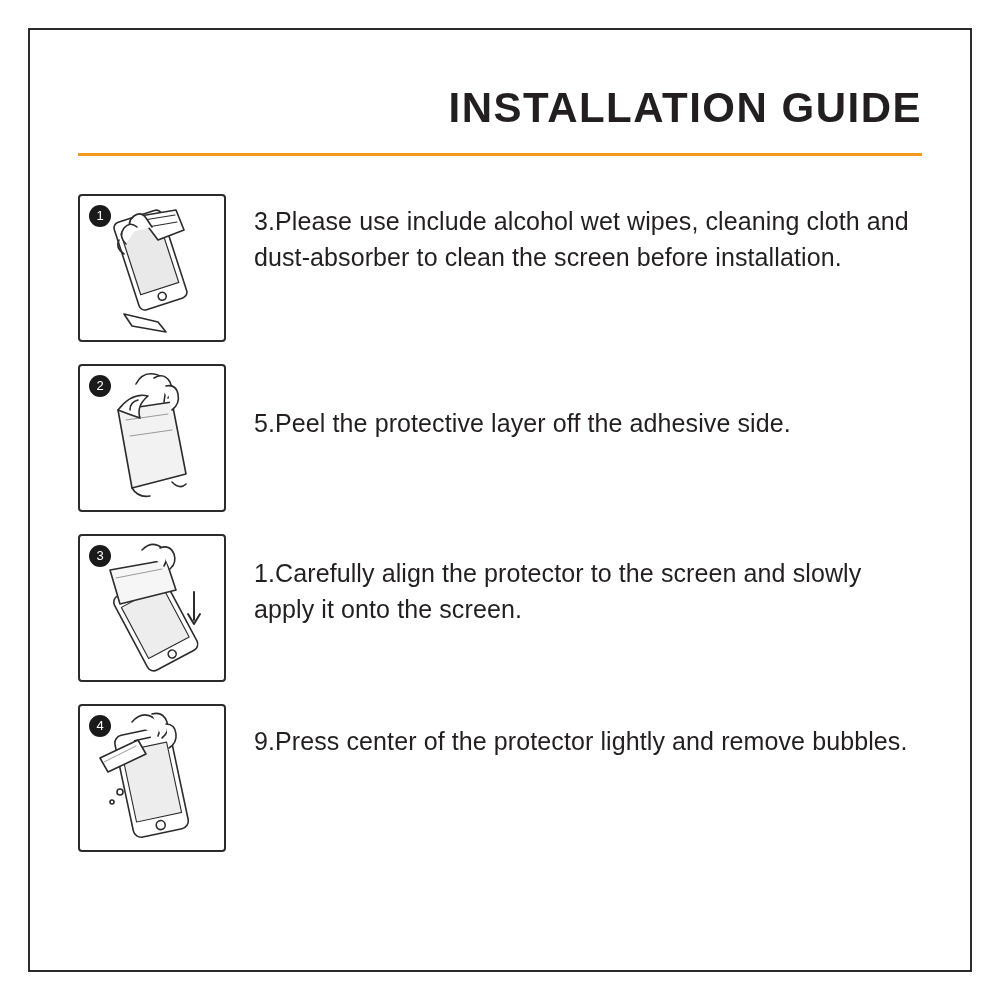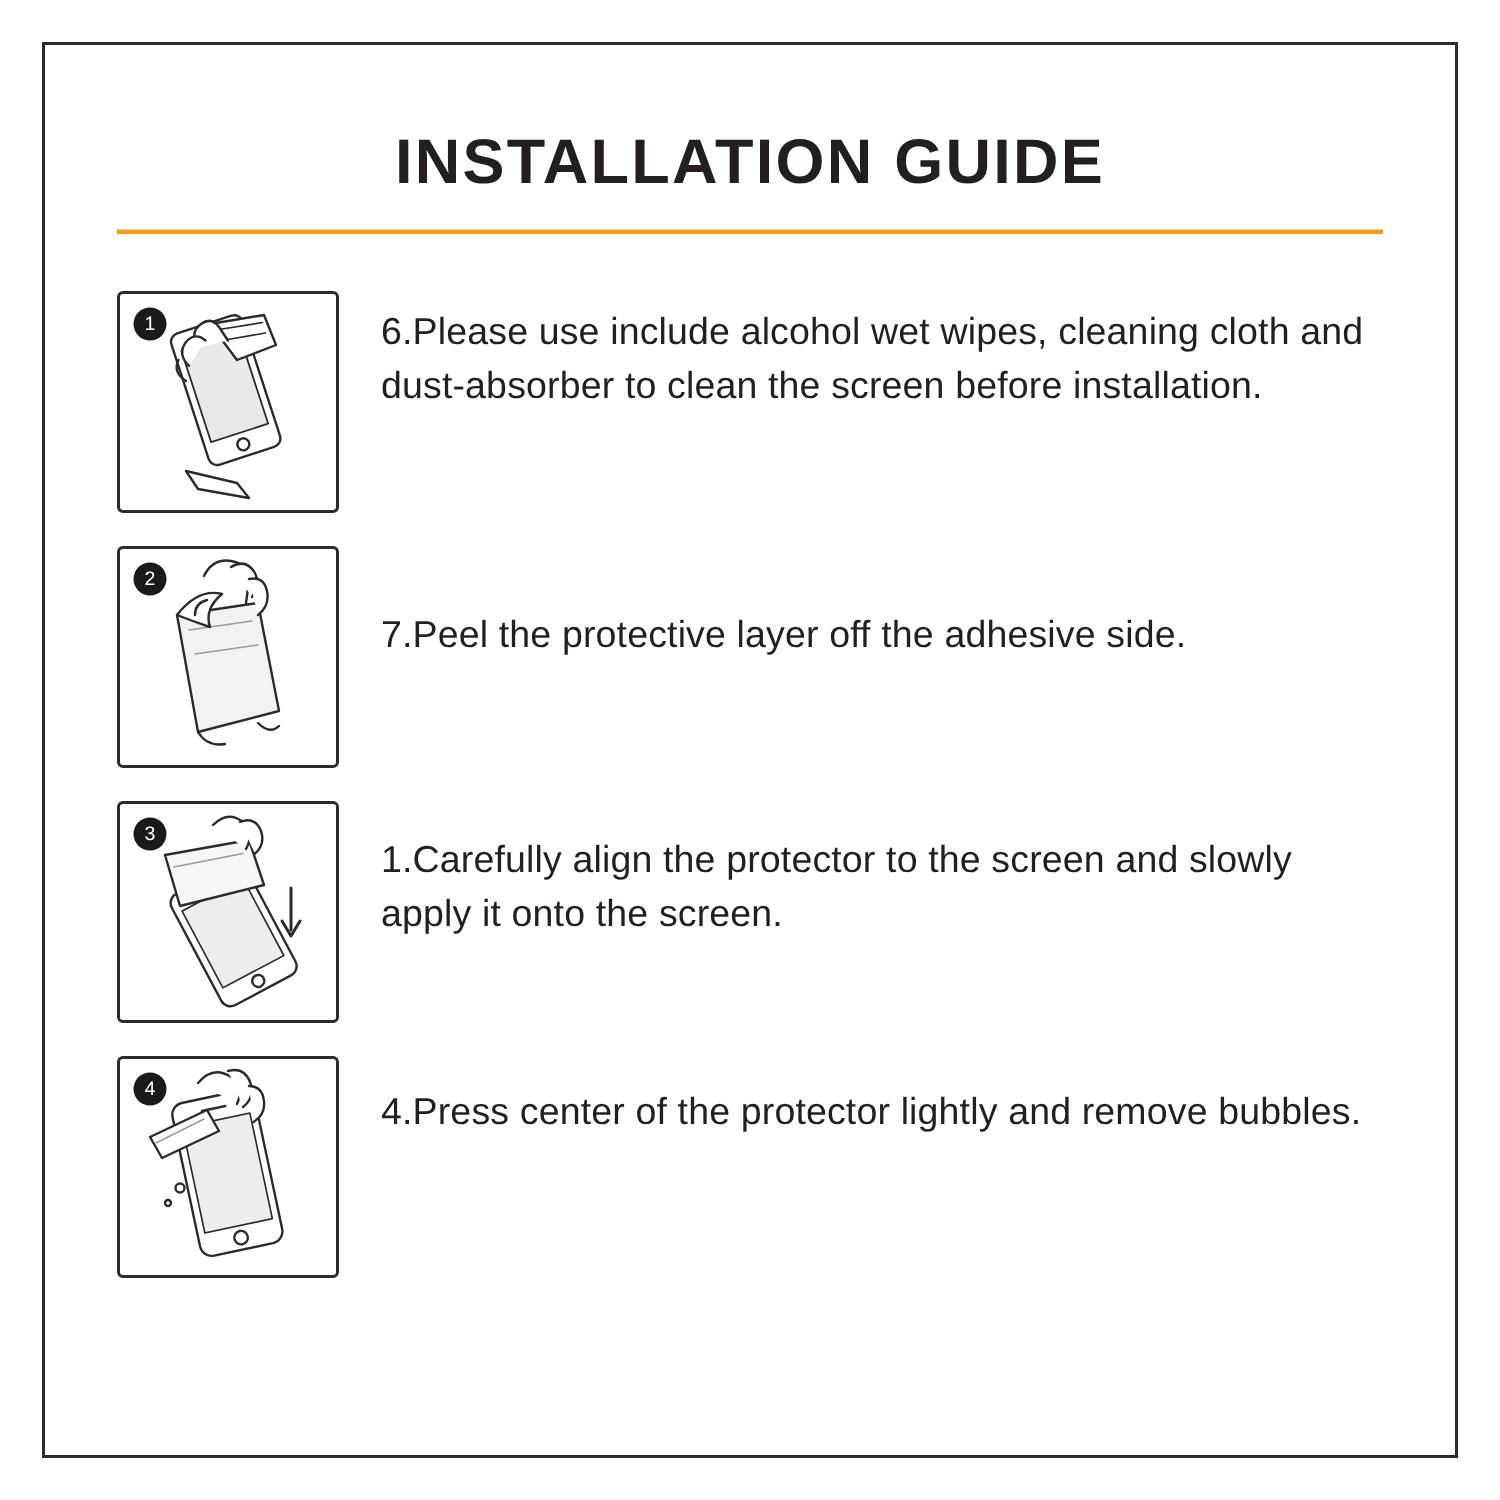--- a/index.html
+++ b/index.html
@@ -35,21 +35,21 @@
     left: 78px;
     top: 60px;
     width: 844px;
     height: 880px;
   }
   .title {
     font-size: 42px;
     font-weight: bold;
     letter-spacing: 1.5px;
     color: #231f20;
-    text-align: center;
+    text-align: right;
     margin-top: 25px;
     margin-bottom: 0;
     line-height: 1.1;
   }
   .title-rule {
     margin-top: 22px;
     height: 3px;
     background: #f49a1c;
     width: 844px;
   }
@@ -131,21 +131,21 @@
               <path d="M68 31 L97 26" stroke-width="1.1"></path>
 
               <path d="M52 36 q-6 -10 2 -16 q7 -5 12 2 l6 9" fill="#ffffff"></path>
               <path d="M46 48 q-8 -8 -2 -16 q6 -7 13 -1" fill="#ffffff"></path>
               <path d="M44 58 q-9 -6 -5 -14"></path>
 
               <path d="M44 118 L78 126 L86 136 L52 130 Z" fill="#ffffff"></path>
             </g>
           </svg>
         </div>
-        <div class="step-text st1">6.Please use include alcohol wet wipes, cleaning cloth and dust-absorber to clean the screen before installation.</div>
+        <div class="step-text st1">3.Please use include alcohol wet wipes, cleaning cloth and dust-absorber to clean the screen before installation.</div>
       </div>
 
       <div class="step">
         <div class="step-figure">
           <div class="badge">2</div>
           <svg class="fig-svg" width="144" height="144" viewBox="0 0 144 144">
             <g stroke="#2b2b2b" stroke-width="1.6" fill="none" stroke-linejoin="round" stroke-linecap="round">
 
               <path d="M38 44 L92 36 L106 108 L52 122 Z" fill="#f2f2f2"></path>
               <path d="M46 54 L88 48" stroke-width="1" stroke="#9a9a9a"></path>
@@ -156,21 +156,21 @@
               <path d="M52 122 q6 10 18 8"></path>
               <path d="M92 116 q8 8 14 2"></path>
 
               <path d="M56 18 q6 -12 18 -10 q12 2 12 14 l-2 14" fill="#ffffff"></path>
               <path d="M74 12 q10 -6 16 4 q4 8 -2 16" fill="#ffffff"></path>
               <path d="M86 20 q10 -2 12 8 q2 10 -6 16" fill="#ffffff"></path>
               <path d="M58 34 q-8 2 -8 10"></path>
             </g>
           </svg>
         </div>
-        <div class="step-text st2">7.Peel the protective layer off the adhesive side.</div>
+        <div class="step-text st2">5.Peel the protective layer off the adhesive side.</div>
       </div>
 
       <div class="step">
         <div class="step-figure">
           <div class="badge">3</div>
           <svg class="fig-svg" width="144" height="144" viewBox="0 0 144 144">
             <g stroke="#2b2b2b" stroke-width="1.6" fill="none" stroke-linejoin="round" stroke-linecap="round">
 
               <g transform="rotate(-28 72 80)">
                 <rect x="44" y="46" width="56" height="84" rx="7" fill="#ffffff"></rect>
@@ -212,18 +212,18 @@
 
               <path d="M52 16 q10 -12 22 -4 q9 7 4 18" fill="#ffffff"></path>
               <path d="M72 8 q11 -3 15 8 q3 10 -5 16" fill="#ffffff"></path>
               <path d="M86 18 q9 0 10 10 q1 9 -7 14" fill="#ffffff"></path>
 
               <circle cx="40" cy="86" r="3" fill="#ffffff"></circle>
               <circle cx="32" cy="96" r="2" fill="#ffffff"></circle>
             </g>
           </svg>
         </div>
-        <div class="step-text st4">4.Press center of the protector lightly and remove bubbles.</div>
+        <div class="step-text st4">9.Press center of the protector lightly and remove bubbles.</div>
       </div>
 
     </div>
   </div>
 </div>
 
 </body></html>

